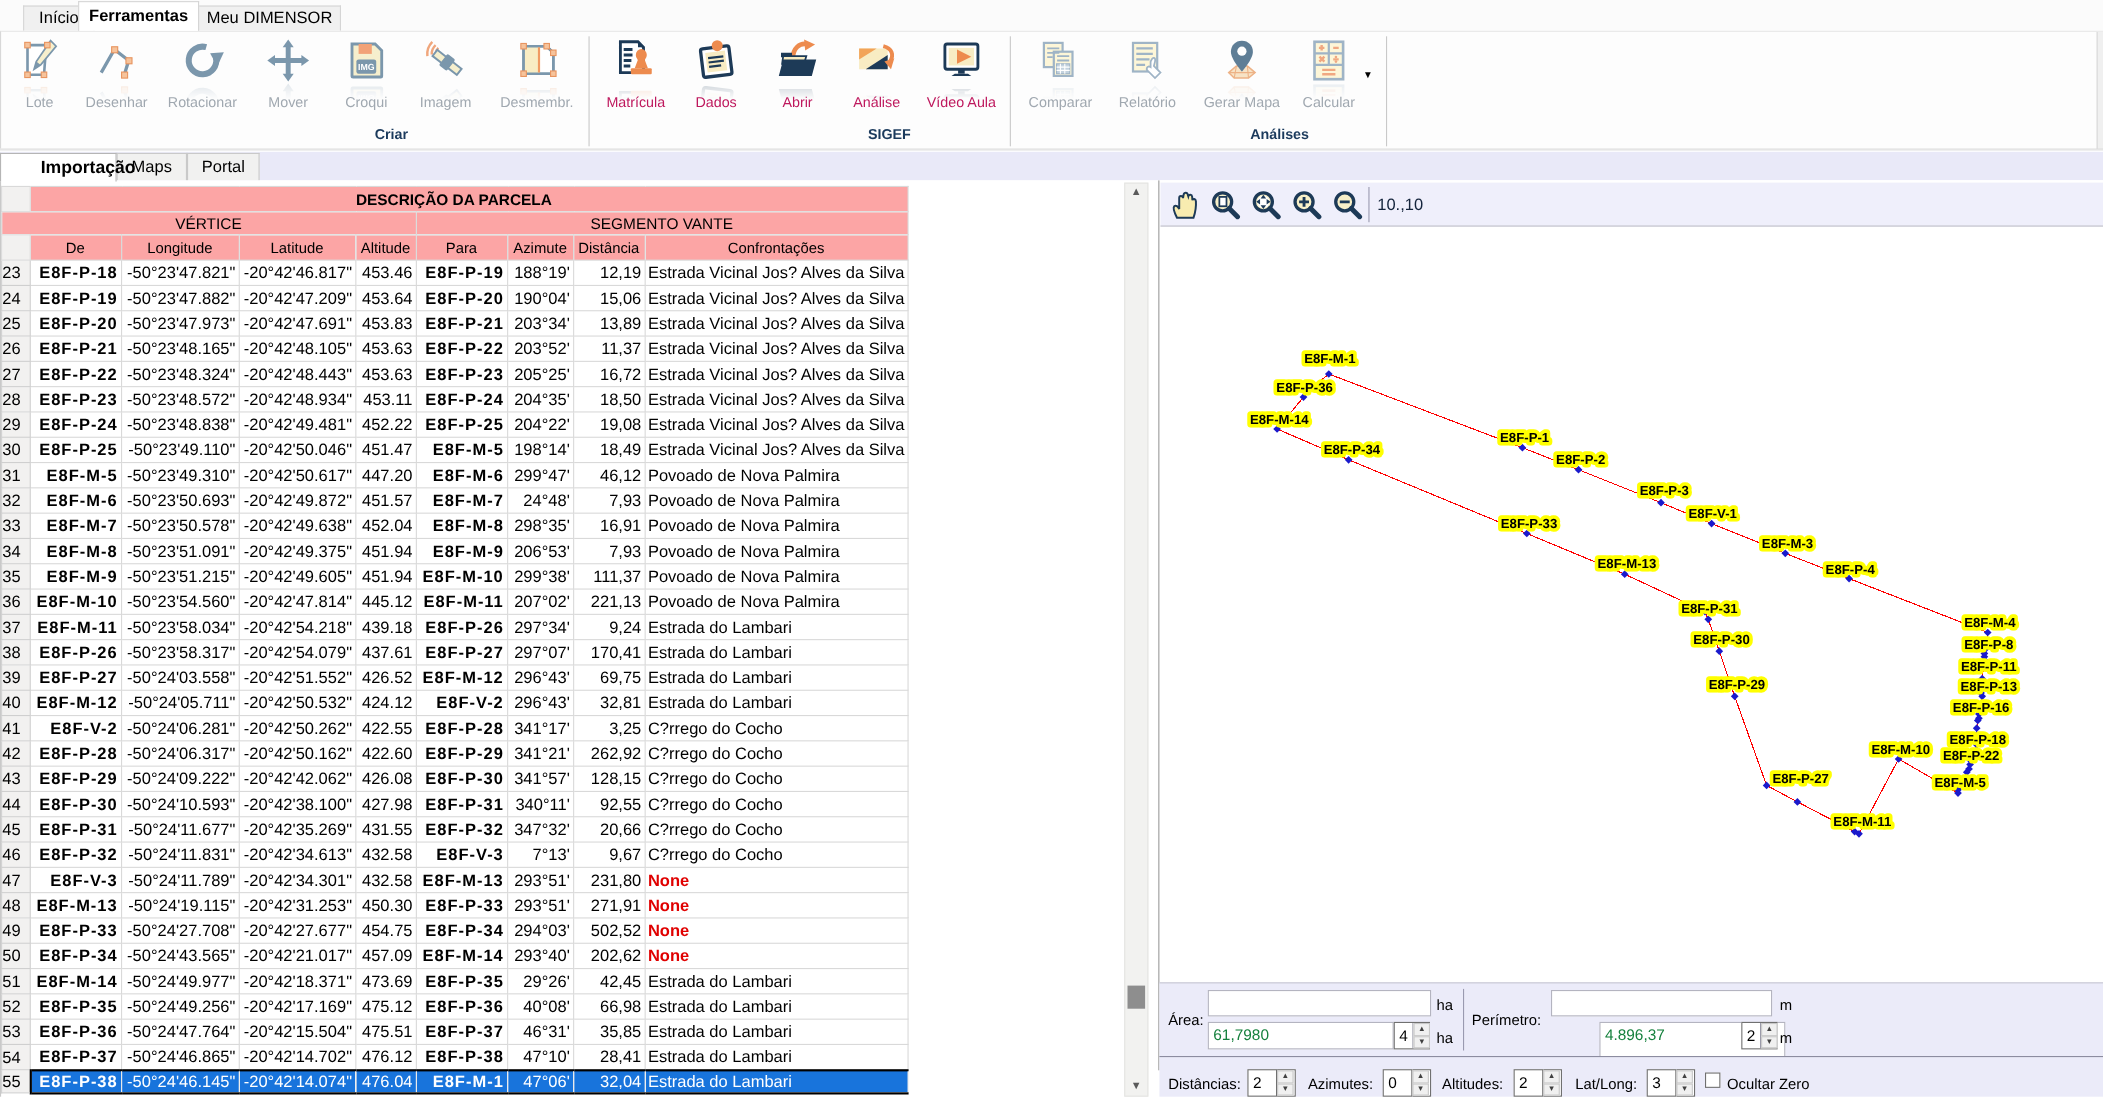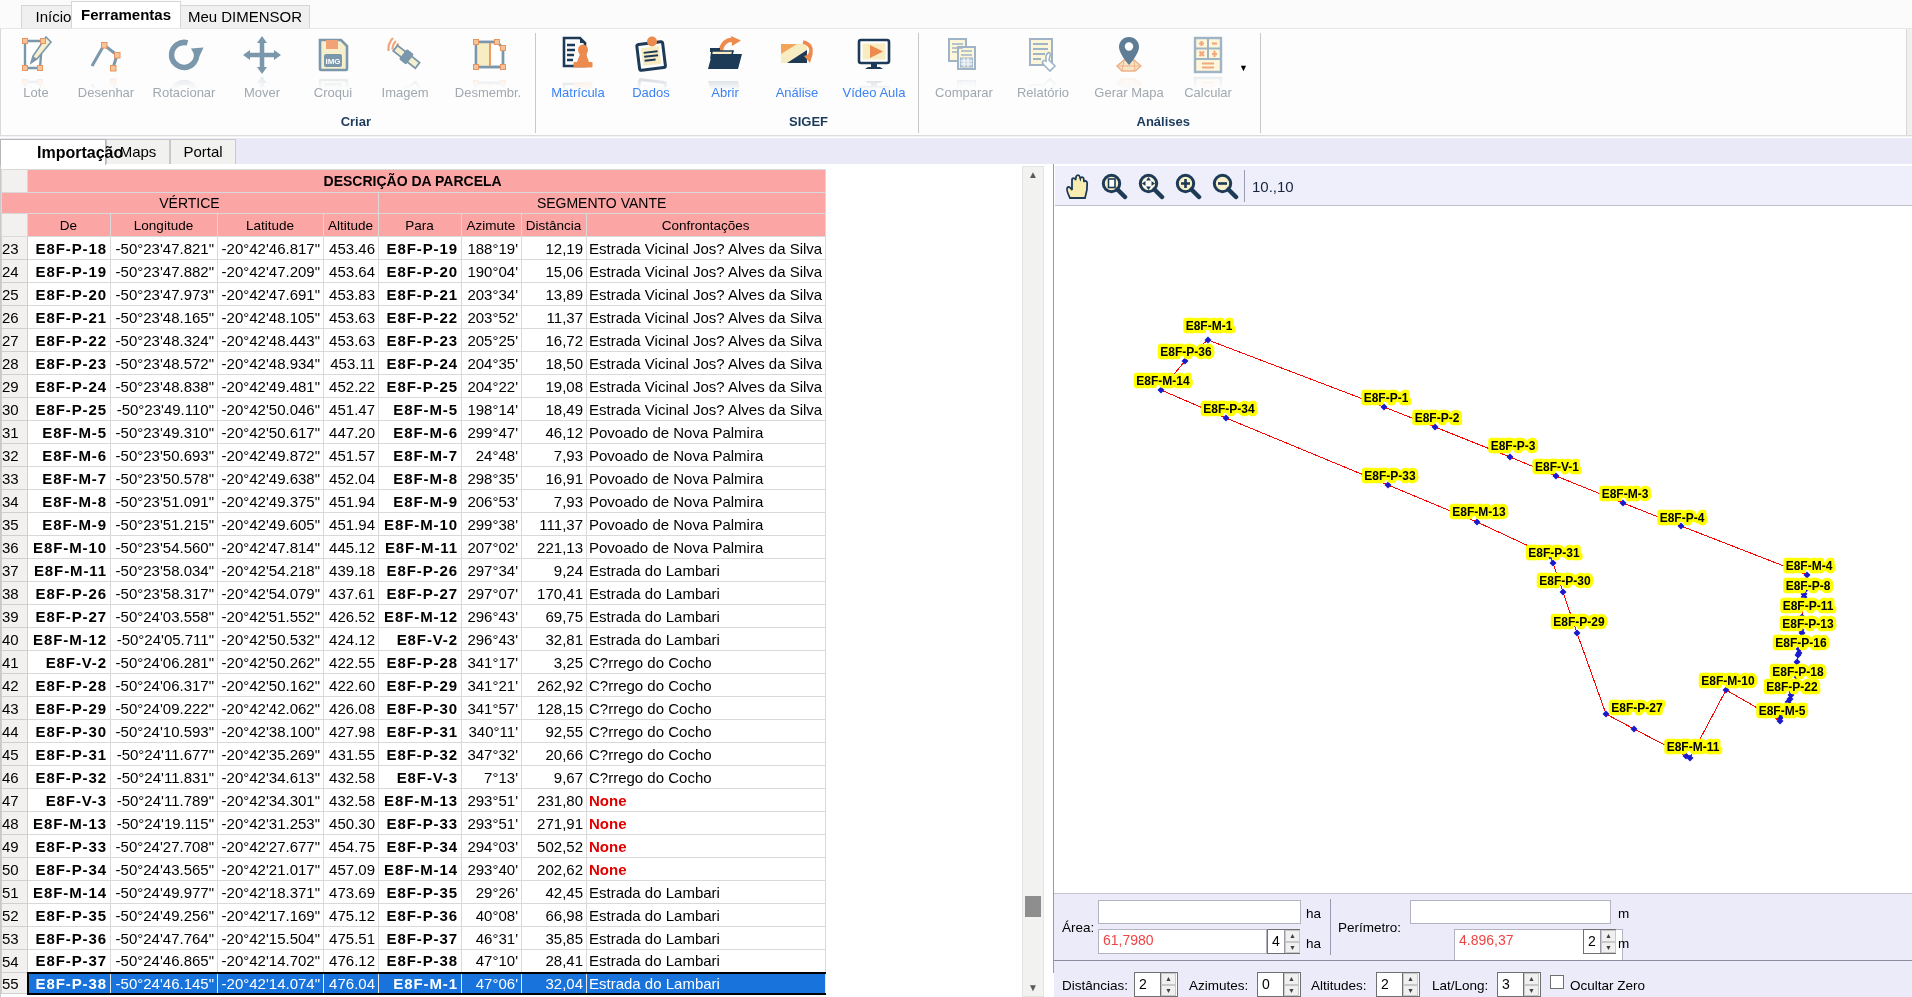--- a/index.html
+++ b/index.html
@@ -6,21 +6,21 @@
 
 #topbar{position:absolute;left:0;top:0;width:1912px;height:28px;background:#fbfbfb}
 .ttab{position:absolute;top:5px;height:23px;background:#f0f0f0;border:1px solid #d5d5d5;border-bottom:none;font-size:15px;color:#000;text-align:center;line-height:21px}
 .ttab.selt{top:1px;height:27px;background:#fff;font-weight:bold;line-height:25px;z-index:3}
 
 #ribbon{position:absolute;left:0;top:28px;width:1912px;height:107px;background:#fdfdfd;border-top:1px solid #e8e8e8;border-left:1px solid #d8d8d8}
 #ribbon .gsep{position:absolute;top:4px;height:100px;width:1px;background:#c9c9c9}
 .gtitle{position:absolute;top:85px;height:16px;font-size:13px;font-weight:bold;color:#1b3a5c;text-align:right}
 .rbtn{position:absolute;top:4px;width:76px;height:76px;text-align:center}
 .rbtn svg{display:inline-block;margin-top:2px;-webkit-box-reflect:below 0px linear-gradient(to bottom,rgba(0,0,0,0) 62%,rgba(0,0,0,0.22) 100%)}
-.rbtn .lbl{position:absolute;left:-14px;right:-14px;top:52px;font-size:13px;color:#3b82f6;white-space:nowrap;text-align:center}
+.rbtn .lbl{position:absolute;left:-14px;right:-14px;top:52px;font-size:13px;color:#be185d;white-space:nowrap;text-align:center}
 .rbtn.dis .lbl{color:#a0a8b0}
 #ribbonline{position:absolute;left:0;top:135px;width:1912px;height:2px;background:#dcdcdc;border-bottom:1px solid #f2f2f2}
 
 #subtabs{position:absolute;left:0;top:138px;width:1912px;height:26px;background:#e9e9f8}
 .stab{position:absolute;top:1px;height:25px;background:#f1f1f0;border:1px solid #c9c9c9;border-bottom:none;font-size:15px;text-align:center}
 .stab.sels{background:#fff;font-weight:bold;font-size:16px;height:26px;border-color:#b5b5b5;z-index:2}
 
 #page{position:absolute;left:0;top:164px;width:1912px;height:833px;background:#fff;border-left:1px solid #c9c9c9}
 
 #tbl{position:absolute;left:0px;top:5px;border-collapse:collapse;table-layout:fixed;font-size:15px}
@@ -39,21 +39,21 @@
 
 #mapp{position:absolute;left:1052px;top:0;width:860px;height:809px;border-left:1px solid #9a9a9a;background:#fff}
 #maptb{position:absolute;left:1px;top:2px;width:859px;height:40px;background:#efeffb;border-bottom:1px solid #c0c0c8}
 #maptb .sep{position:absolute;left:189px;top:4px;width:1px;height:32px;background:#9a9ab0}
 #maptb .coord{position:absolute;left:197px;top:12px;font-size:15px;color:#14243c}
 #mapcanvas{position:absolute;left:1px;top:43px;width:859px;height:686px;overflow:hidden}
 
 #mbp{position:absolute;left:1053px;top:729px;width:859px;height:67px;background:#ebebf9;border-top:1px solid #c6c6d2}
 #mbp2{position:absolute;left:1053px;top:796px;width:859px;height:37px;background:#ebebf9;border-top:1px solid #8c8ca0}
 .flbl{position:absolute;font-size:13.5px;color:#000}
-.finput{position:absolute;background:#fff;border:1px solid #b4b4c0;font-size:14px;color:#ef4444;padding:2px 0 0 4px}
+.finput{position:absolute;background:#fff;border:1px solid #b4b4c0;font-size:14px;color:#15803d;padding:2px 0 0 4px}
 .spin{position:absolute;background:#fff;border:1px solid #707070;font-size:14px;color:#00008b}
 .spin .v{position:absolute;left:4px;top:3px;color:#000}
 .spin .btns{position:absolute;right:0;top:0;bottom:0;width:15px;border-left:1px solid #9a9aa8}
 .spin .btns div{position:absolute;left:0;width:15px;height:50%;background:#f0f0f0;border:1px solid #c8c8c8;color:#404040;font-size:7px;text-align:center}
 .spin .btns .up{top:0}.spin .btns .dn{bottom:0}
 .spin .btns div span{position:relative;top:1px}
 </style></head>
 <body>
 <div id="stage">
 

